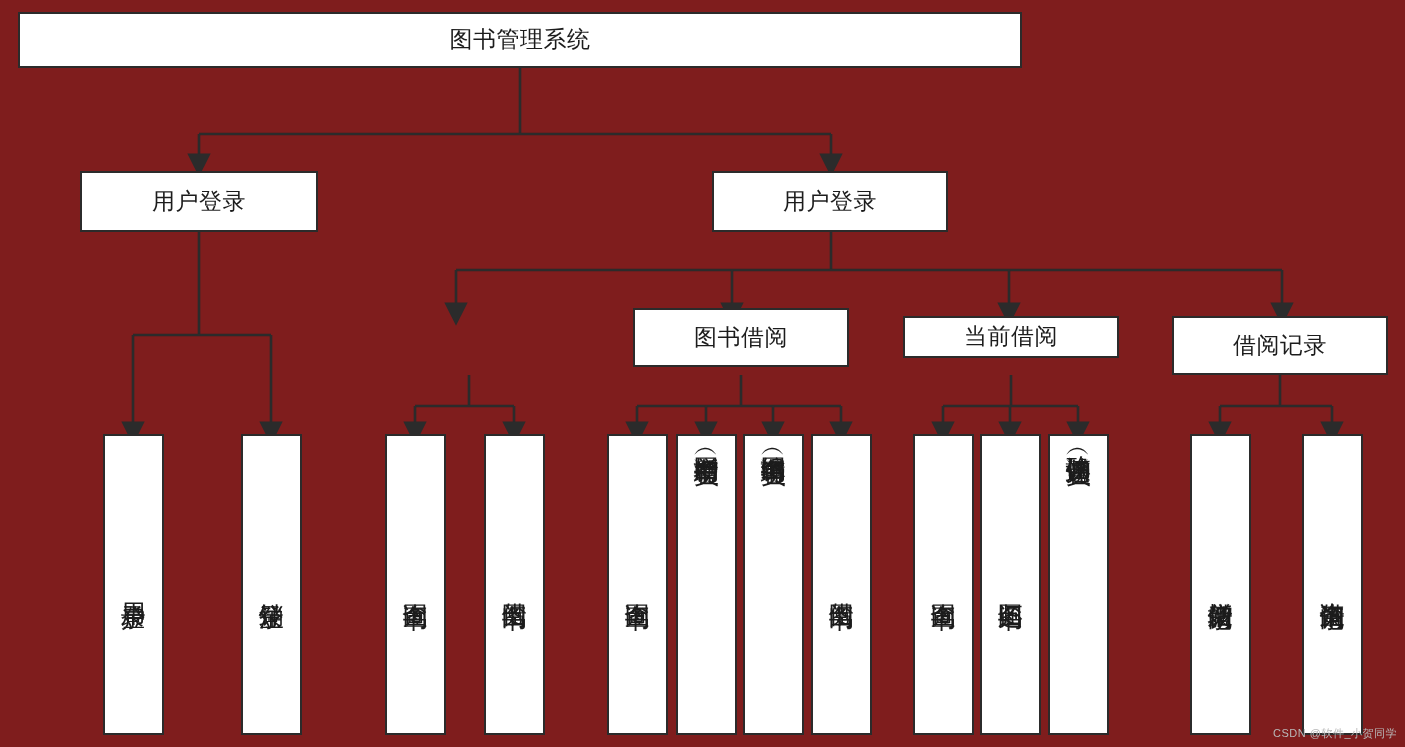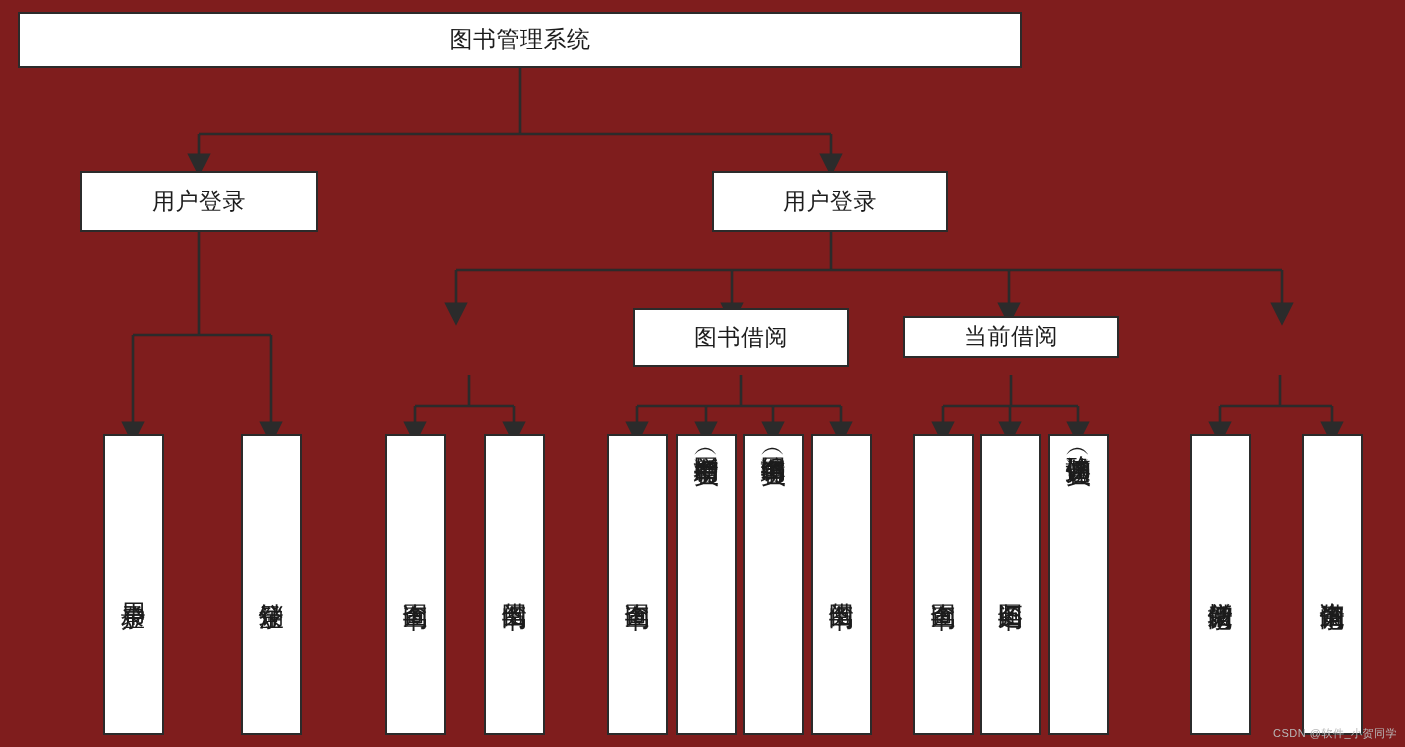--- a/index.html
+++ b/index.html
@@ -136,20 +136,23 @@
   <div class="node-box" style="left:712px; top:171px; width:236px; height:61px;">
     <span class="node-label-h">用户登录</span>
   </div>
 
   <div class="node-box" style="left:633px; top:308px; width:216px; height:59px;">
     <span class="node-label-h">图书借阅</span>
   </div>
   <div class="node-box" style="left:903px; top:316px; width:216px; height:42px;">
     <span class="node-label-h">当前借阅</span>
   </div>
+  <div class="node-box" style="left:1172px; top:316px; width:216px; height:59px;">
+    <span class="node-label-h">借阅记录</span>
+  </div>
 
   <div class="node-box leaf centered" style="left:103px; top:434px; width:61px; height:301px;">
     <span class="node-label-v">用户登录</span>
   </div>
   <div class="node-box leaf centered" style="left:241px; top:434px; width:61px; height:301px;">
     <span class="node-label-v">注销登录</span>
   </div>
 
   <div class="node-box leaf centered" style="left:385px; top:434px; width:61px; height:301px;">
     <span class="node-label-v">查询图书</span>

